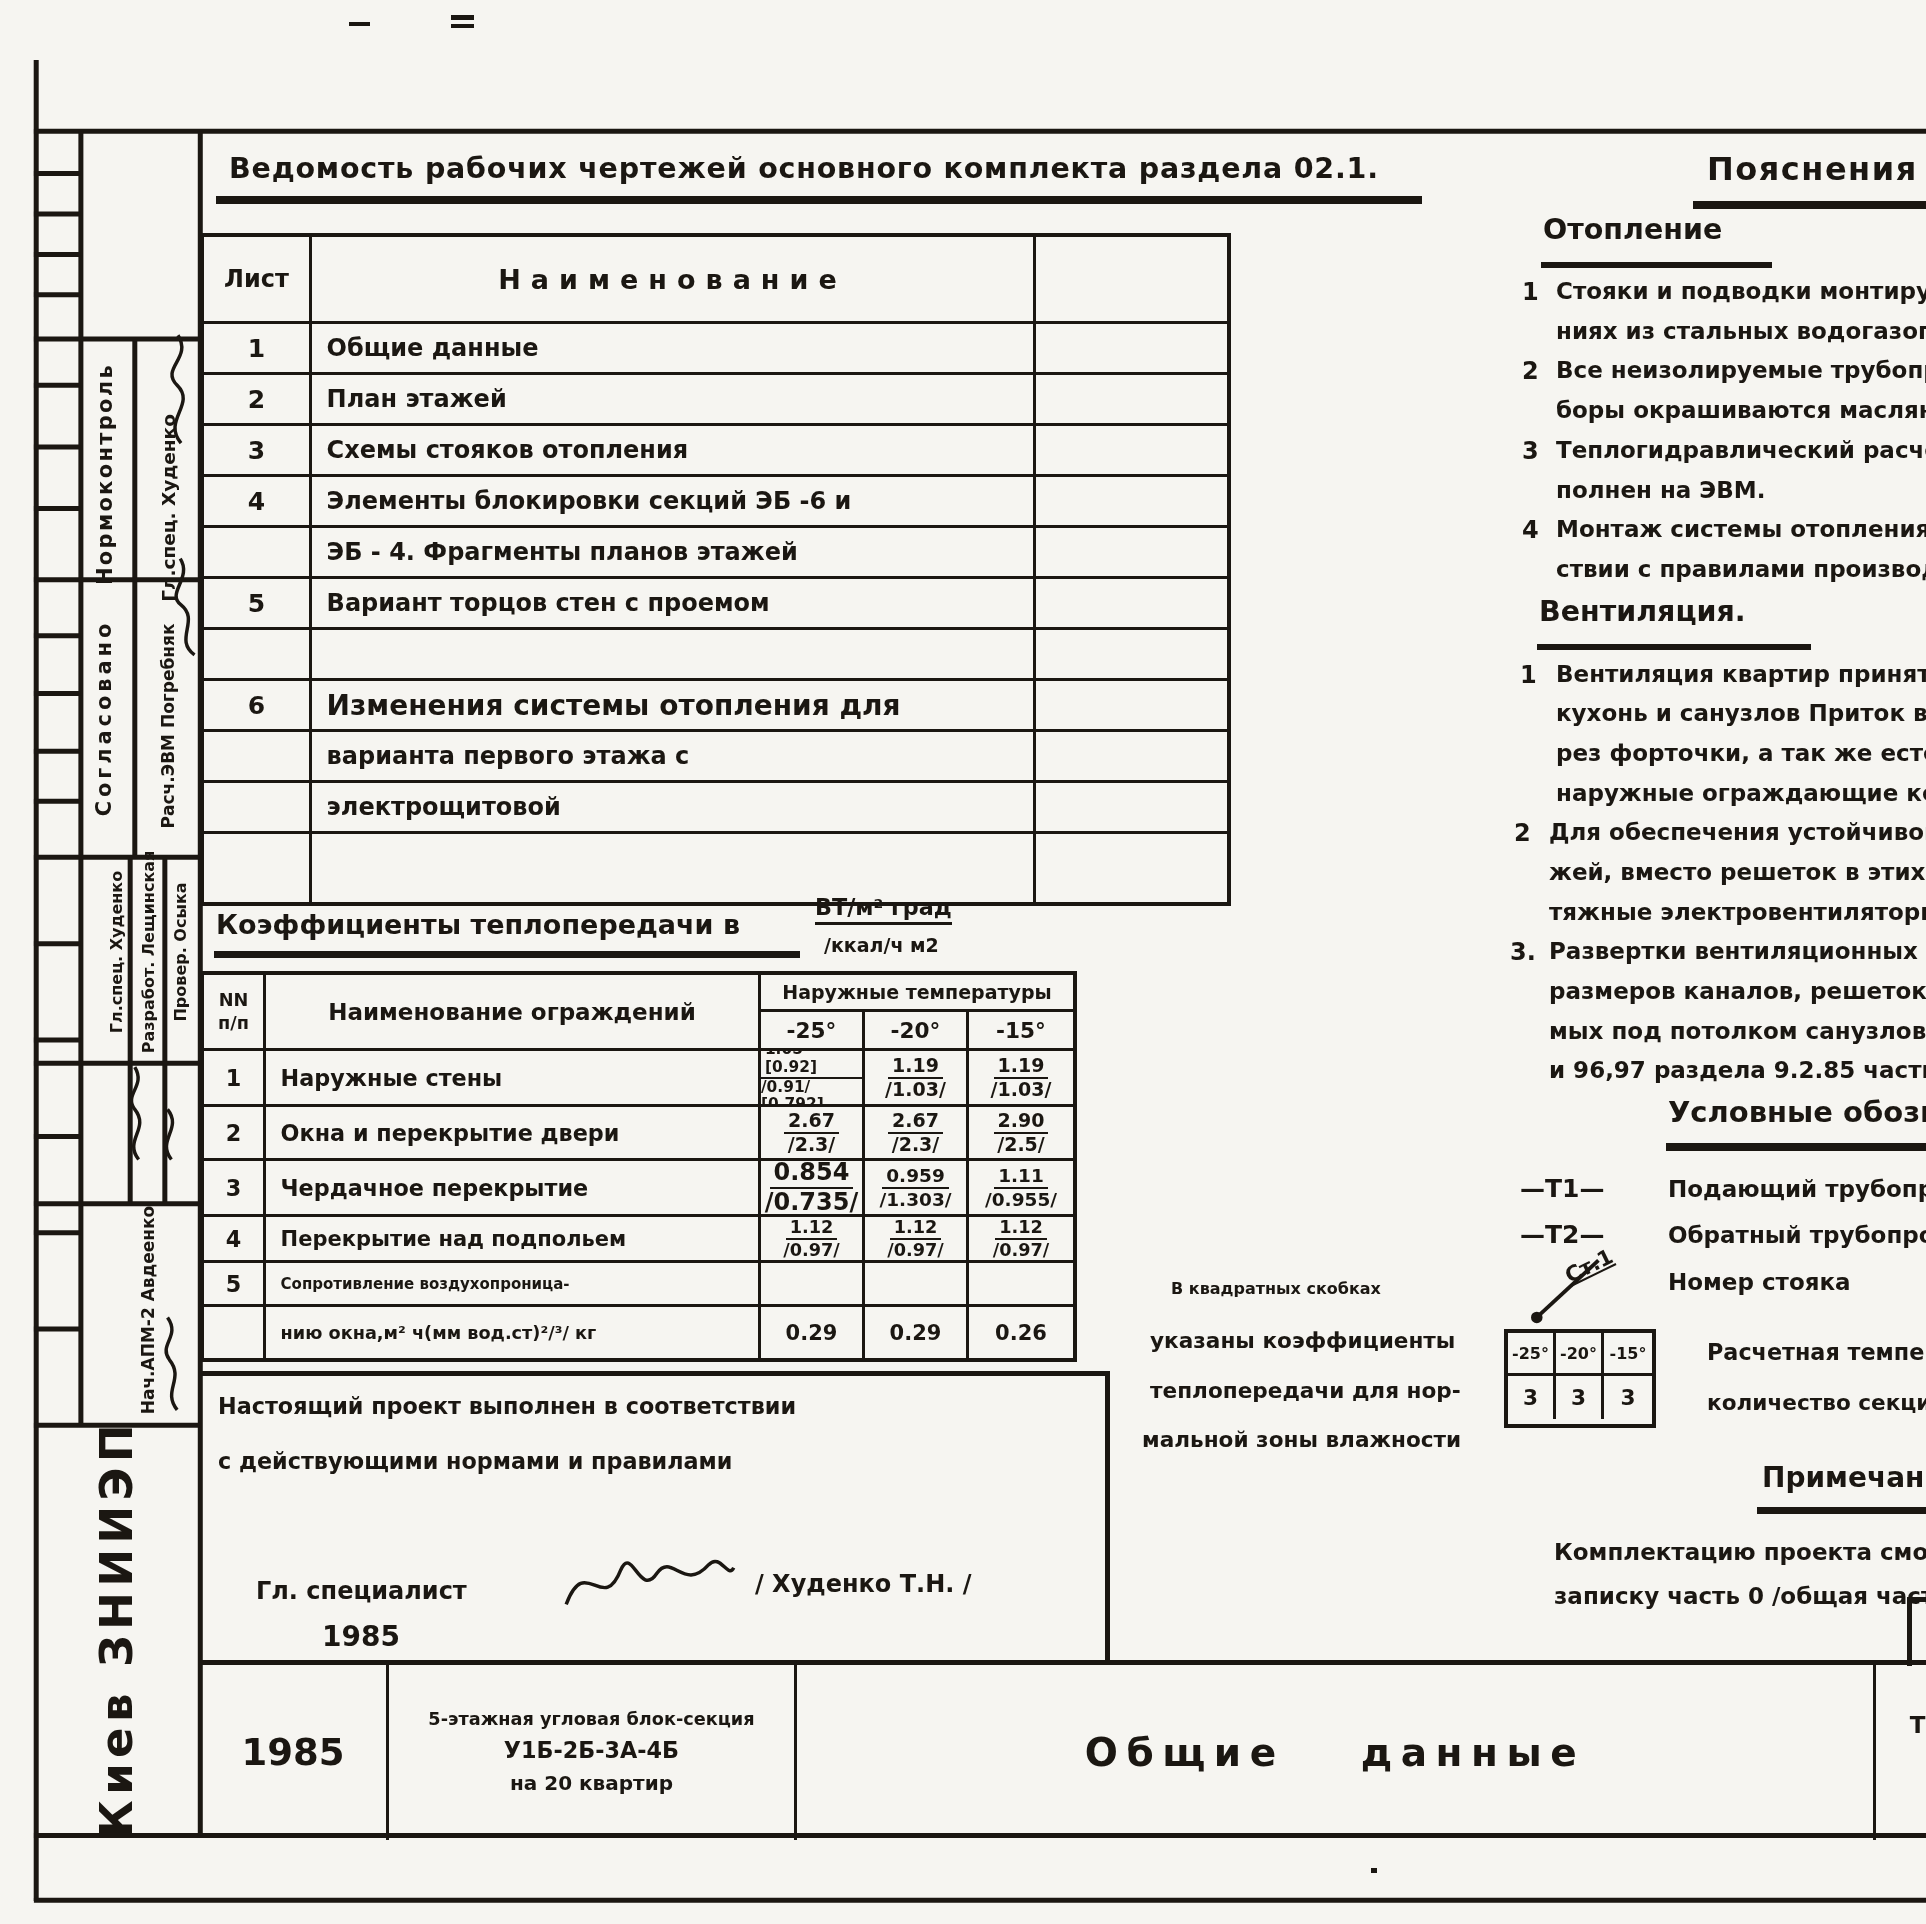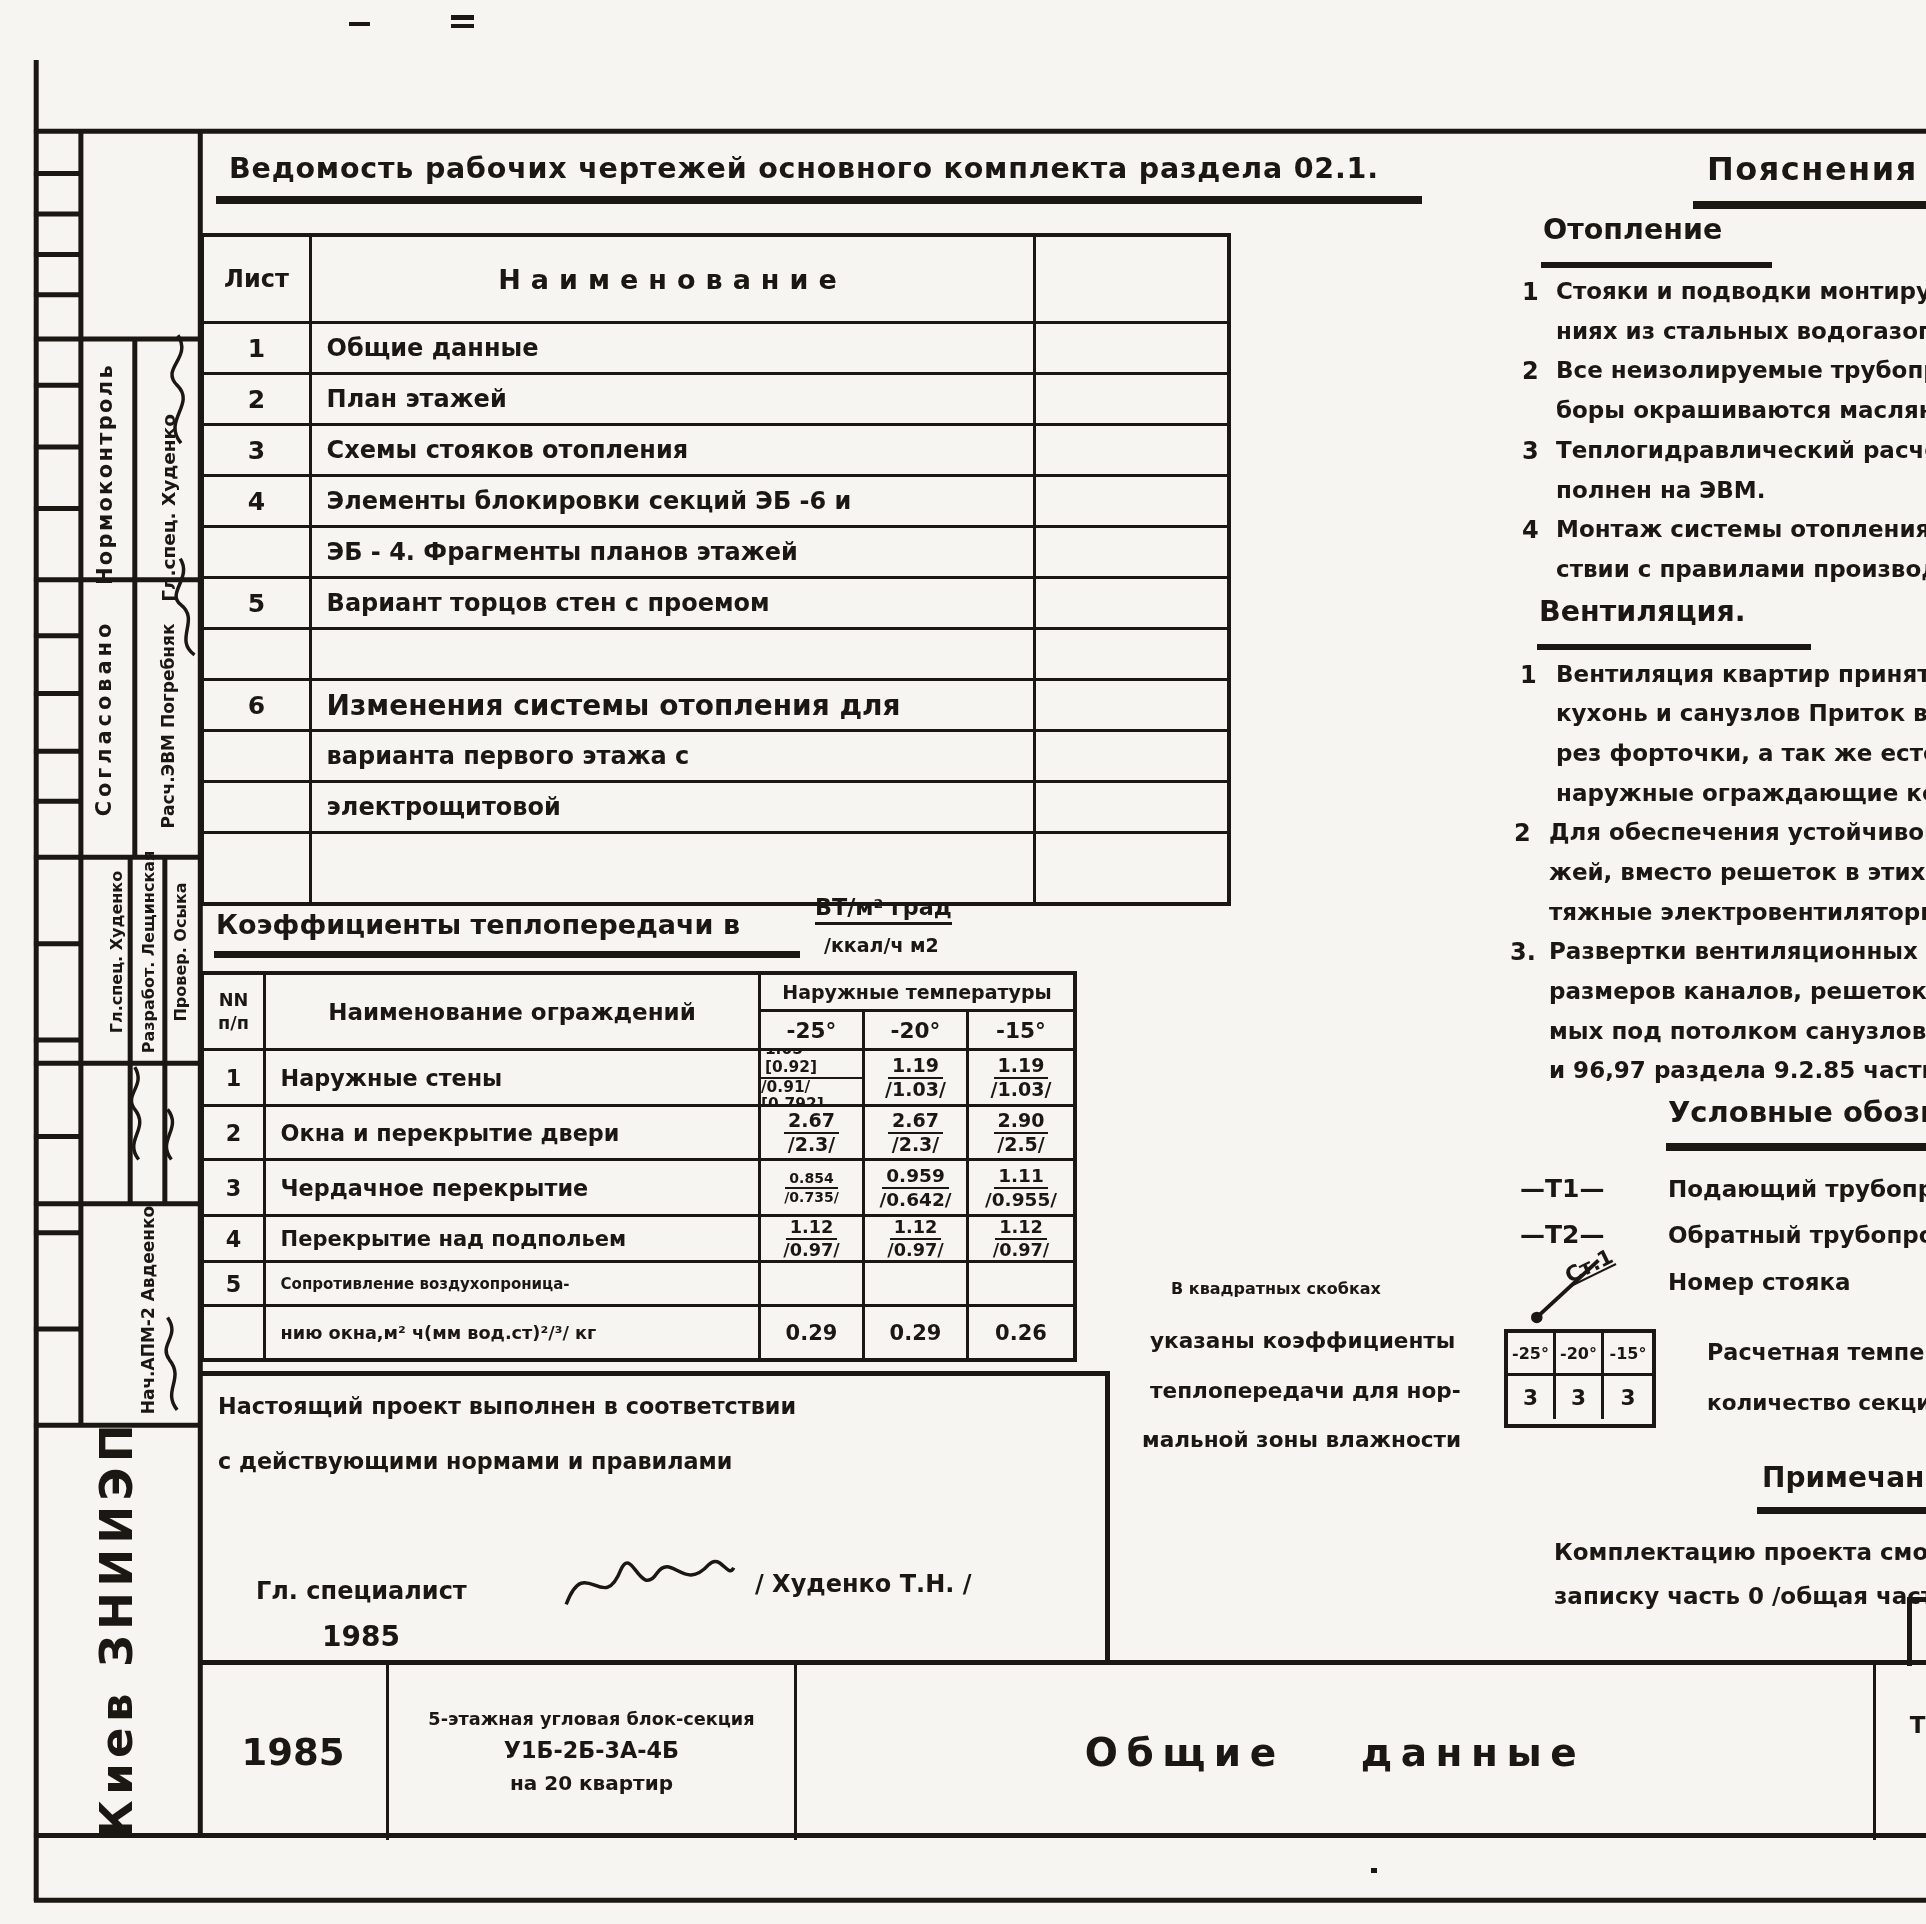--- a/index.html
+++ b/index.html
@@ -186,29 +186,29 @@
     <div class="cl nr">
         <div class="fr" style="font-size:19px">
           <span class="nu">2.90</span>
           <span>/2.5/</span>
         </div>
       </div>
 
     <div class="cl" style="font-size:22.3px">3</div>
     <div class="cl lft" style="font-size:22.3px">Чердачное перекрытие</div>
     <div class="cl">
-        <div class="fr" style="font-size:14px">
+        <div class="fr" style="font-size:24px">
           <span class="nu">0.854</span>
           <span>/0.735/</span>
         </div>
       </div>
     <div class="cl">
         <div class="fr" style="font-size:18.5px">
           <span class="nu">0.959</span>
-          <span>/0.642/</span>
+          <span>/1.303/</span>
         </div>
       </div>
     <div class="cl nr">
         <div class="fr" style="font-size:18.5px">
           <span class="nu">1.11</span>
           <span>/0.955/</span>
         </div>
       </div>
 
     <div class="cl" style="font-size:22.3px">4</div>

